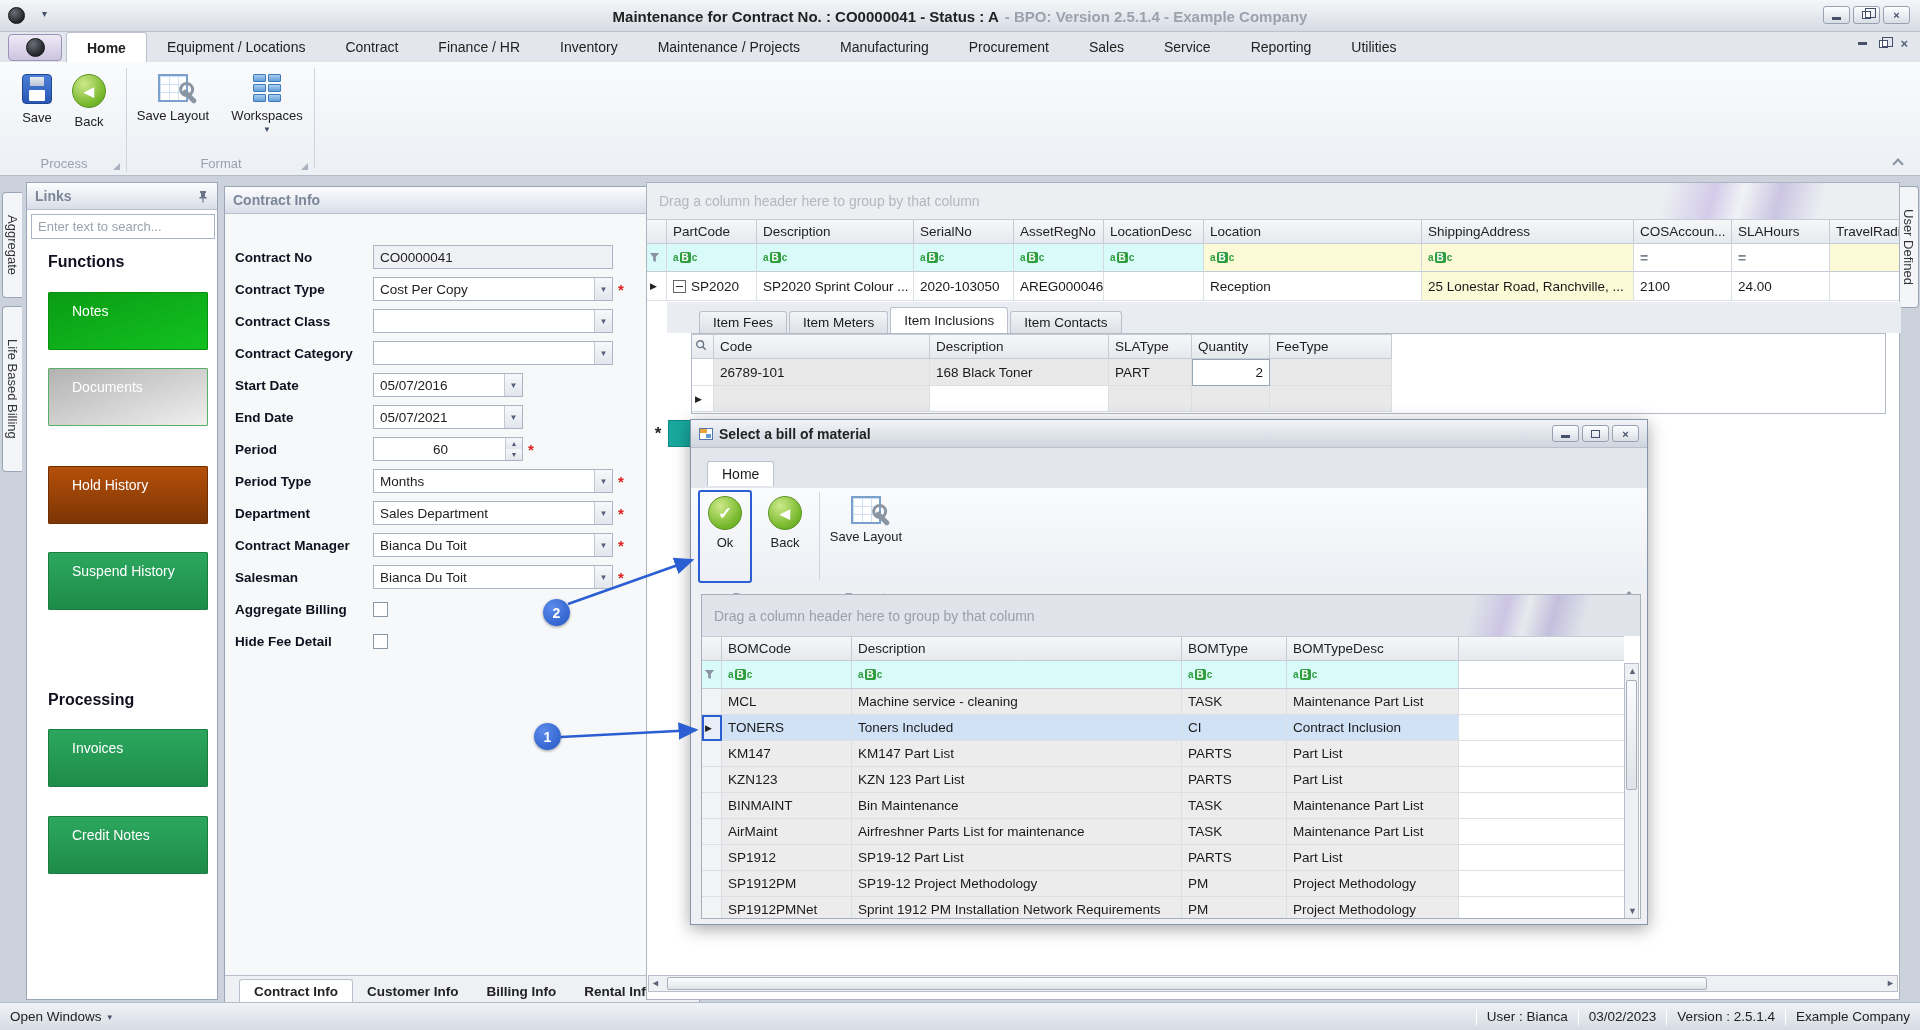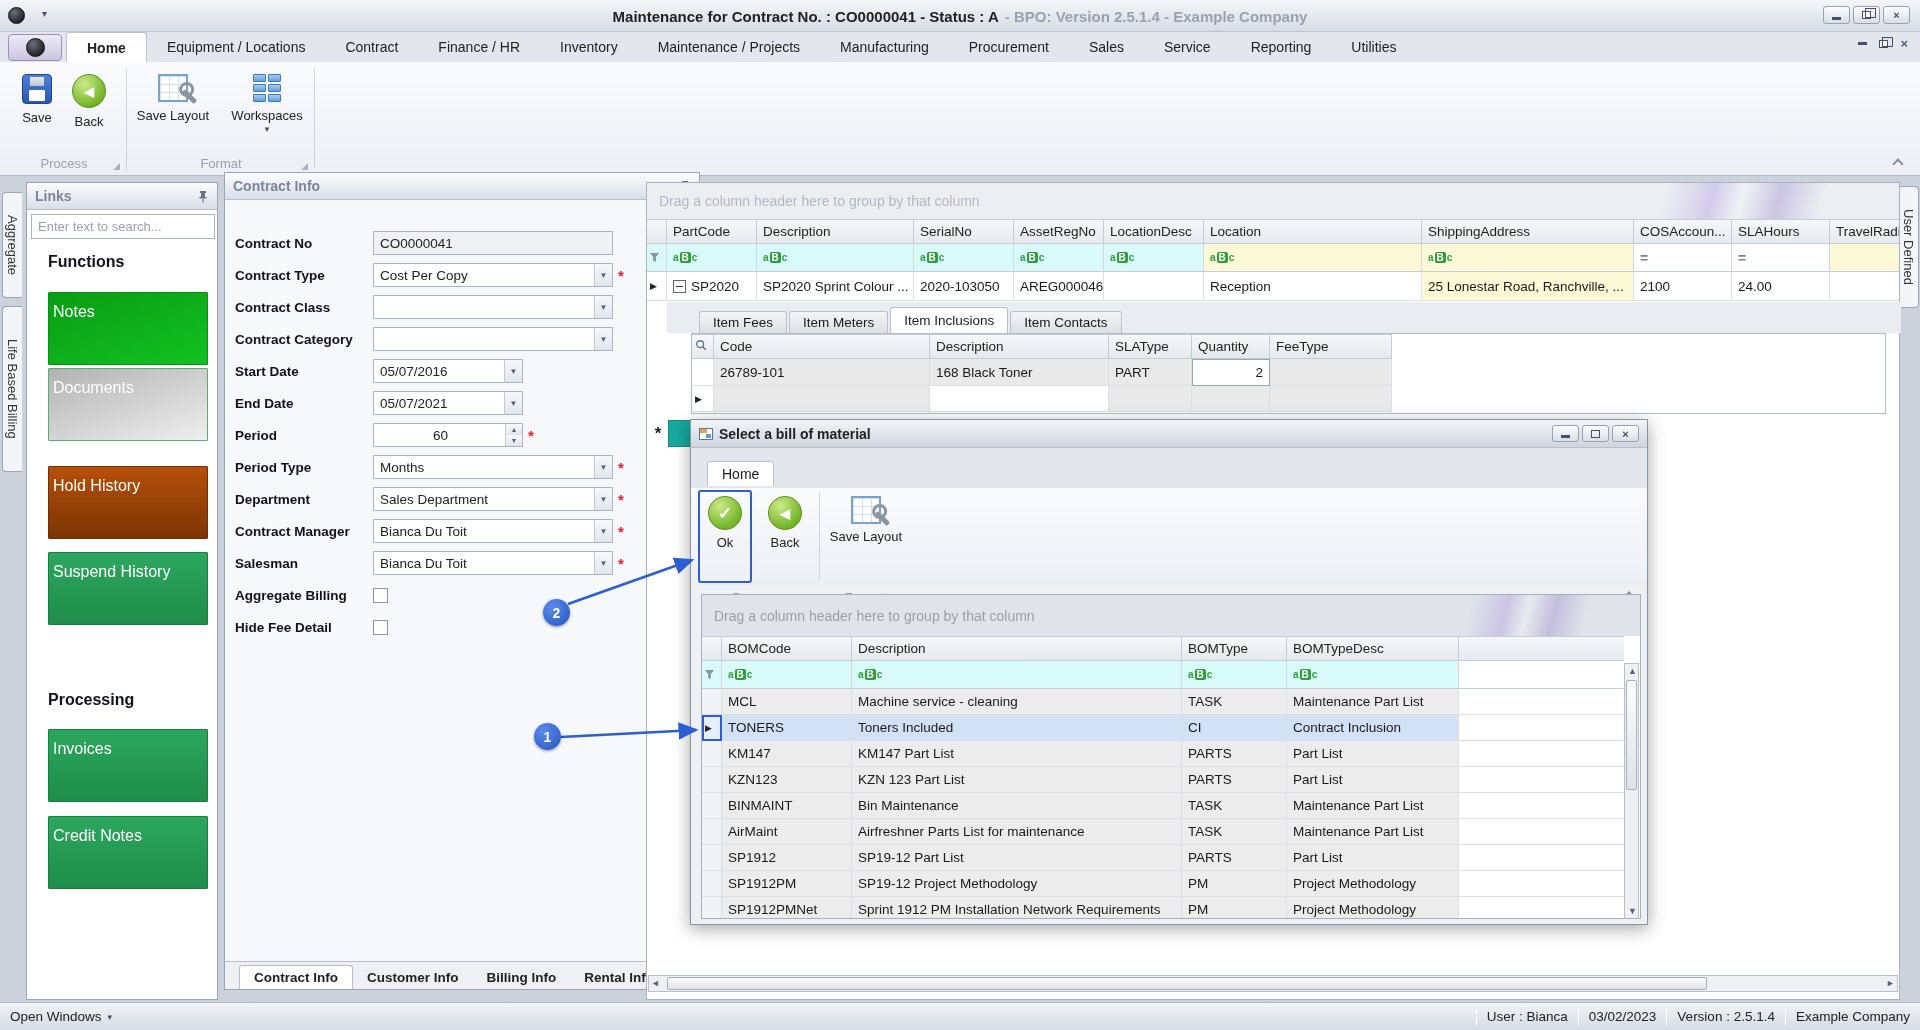--- a/index.html
+++ b/index.html
@@ -73,22 +73,22 @@
   
   .panel { background:#f7f8fa; border:1px solid #9aa5b5; }
   .phead { height:27px; background:linear-gradient(#fdfdfe,#d8dee8); border-bottom:1px solid #b9c0cc;
     display:flex; align-items:center; padding:0 8px; color:#7c8699; font-weight:bold; font-size:14px; }
   .pin { margin-left:auto; }
   .searchbox { background:#fff; border:1px solid #aab4c4; height:25px; display:flex; align-items:flex-end; }
   .searchbox input { border:none; outline:none; flex:1; height:100%; padding:0 6px; font-size:13px;
     font-family:"Liberation Sans",sans-serif; color:#333; background:transparent; }
   .searchbox input::placeholder { color:#9aa2ae; }
   .sheading { font-size:16px; font-weight:bold; color:#101020; }
-  .sidebtn { position:absolute; left:21px; width:160px; height:73px; color:#fff; font-size:16px;
-    padding:10px 4px; border-radius:1px; cursor:pointer; }
+  .sidebtn { position:absolute; left:21px; width:160px; height:58px; color:#fff; font-size:14px;
+    padding:10px 23px; border-radius:1px; cursor:pointer; }
   .g-bright { background:linear-gradient(160deg,#0a9c14,#12c221); border:1px solid #089010; }
   .g-gray { background:linear-gradient(160deg,#b2b2b2,#efefef); border:1px solid #57b06a; }
   .g-rust { background:linear-gradient(#b5500a,#7c3404); border:1px solid #6f2e03; }
   .g-green { background:linear-gradient(#2ca75e,#1e8c4a); border:1px solid #1a7c41; }
 
   
   .frow { position:absolute; left:10px; width:400px; height:24px; display:flex; align-items:center; }
   .flabel { width:138px; text-align:left; font-weight:bold; font-size:13.5px; padding-right:8px; color:#101020; }
   .fbox { height:24px; background:#fff; border:1px solid #aab4c4; display:flex; align-items:center;
     padding-left:6px; font-size:13.5px; color:#222; position:relative; }
@@ -287,21 +287,21 @@
     <div class="sheading abs" style="left:21px;top:70px">Functions</div>
     <div class="sidebtn g-bright" style="top:109px">Notes</div>
     <div class="sidebtn g-gray" style="top:185px">Documents</div>
     <div class="sidebtn g-rust" style="top:283px">Hold History</div>
     <div class="sidebtn g-green" style="top:369px">Suspend History</div>
     <div class="sheading abs" style="left:21px;top:508px">Processing</div>
     <div class="sidebtn g-green" style="top:546px">Invoices</div>
     <div class="sidebtn g-green" style="top:633px">Credit Notes</div>
   </div>
 
-  <div class="panel abs" style="left:224px;top:172px;width:476px;height:818px">
+  <div class="panel abs" style="left:224px;top:186px;width:476px;height:818px">
     <div class="phead">
       <span>Contract Info</span>
       <svg class="pin icon" width="12" height="13" viewBox="0 0 12 13">
         <g fill="#6a7486">
             <rect x="3" y="1" width="6" height="2"></rect>
             <rect x="4" y="3" width="4" height="4"></rect>
             <rect x="2.5" y="7" width="7" height="1.5"></rect>
             <rect x="5.4" y="8.5" width="1.2" height="4"></rect>
           </g>
       </svg>

